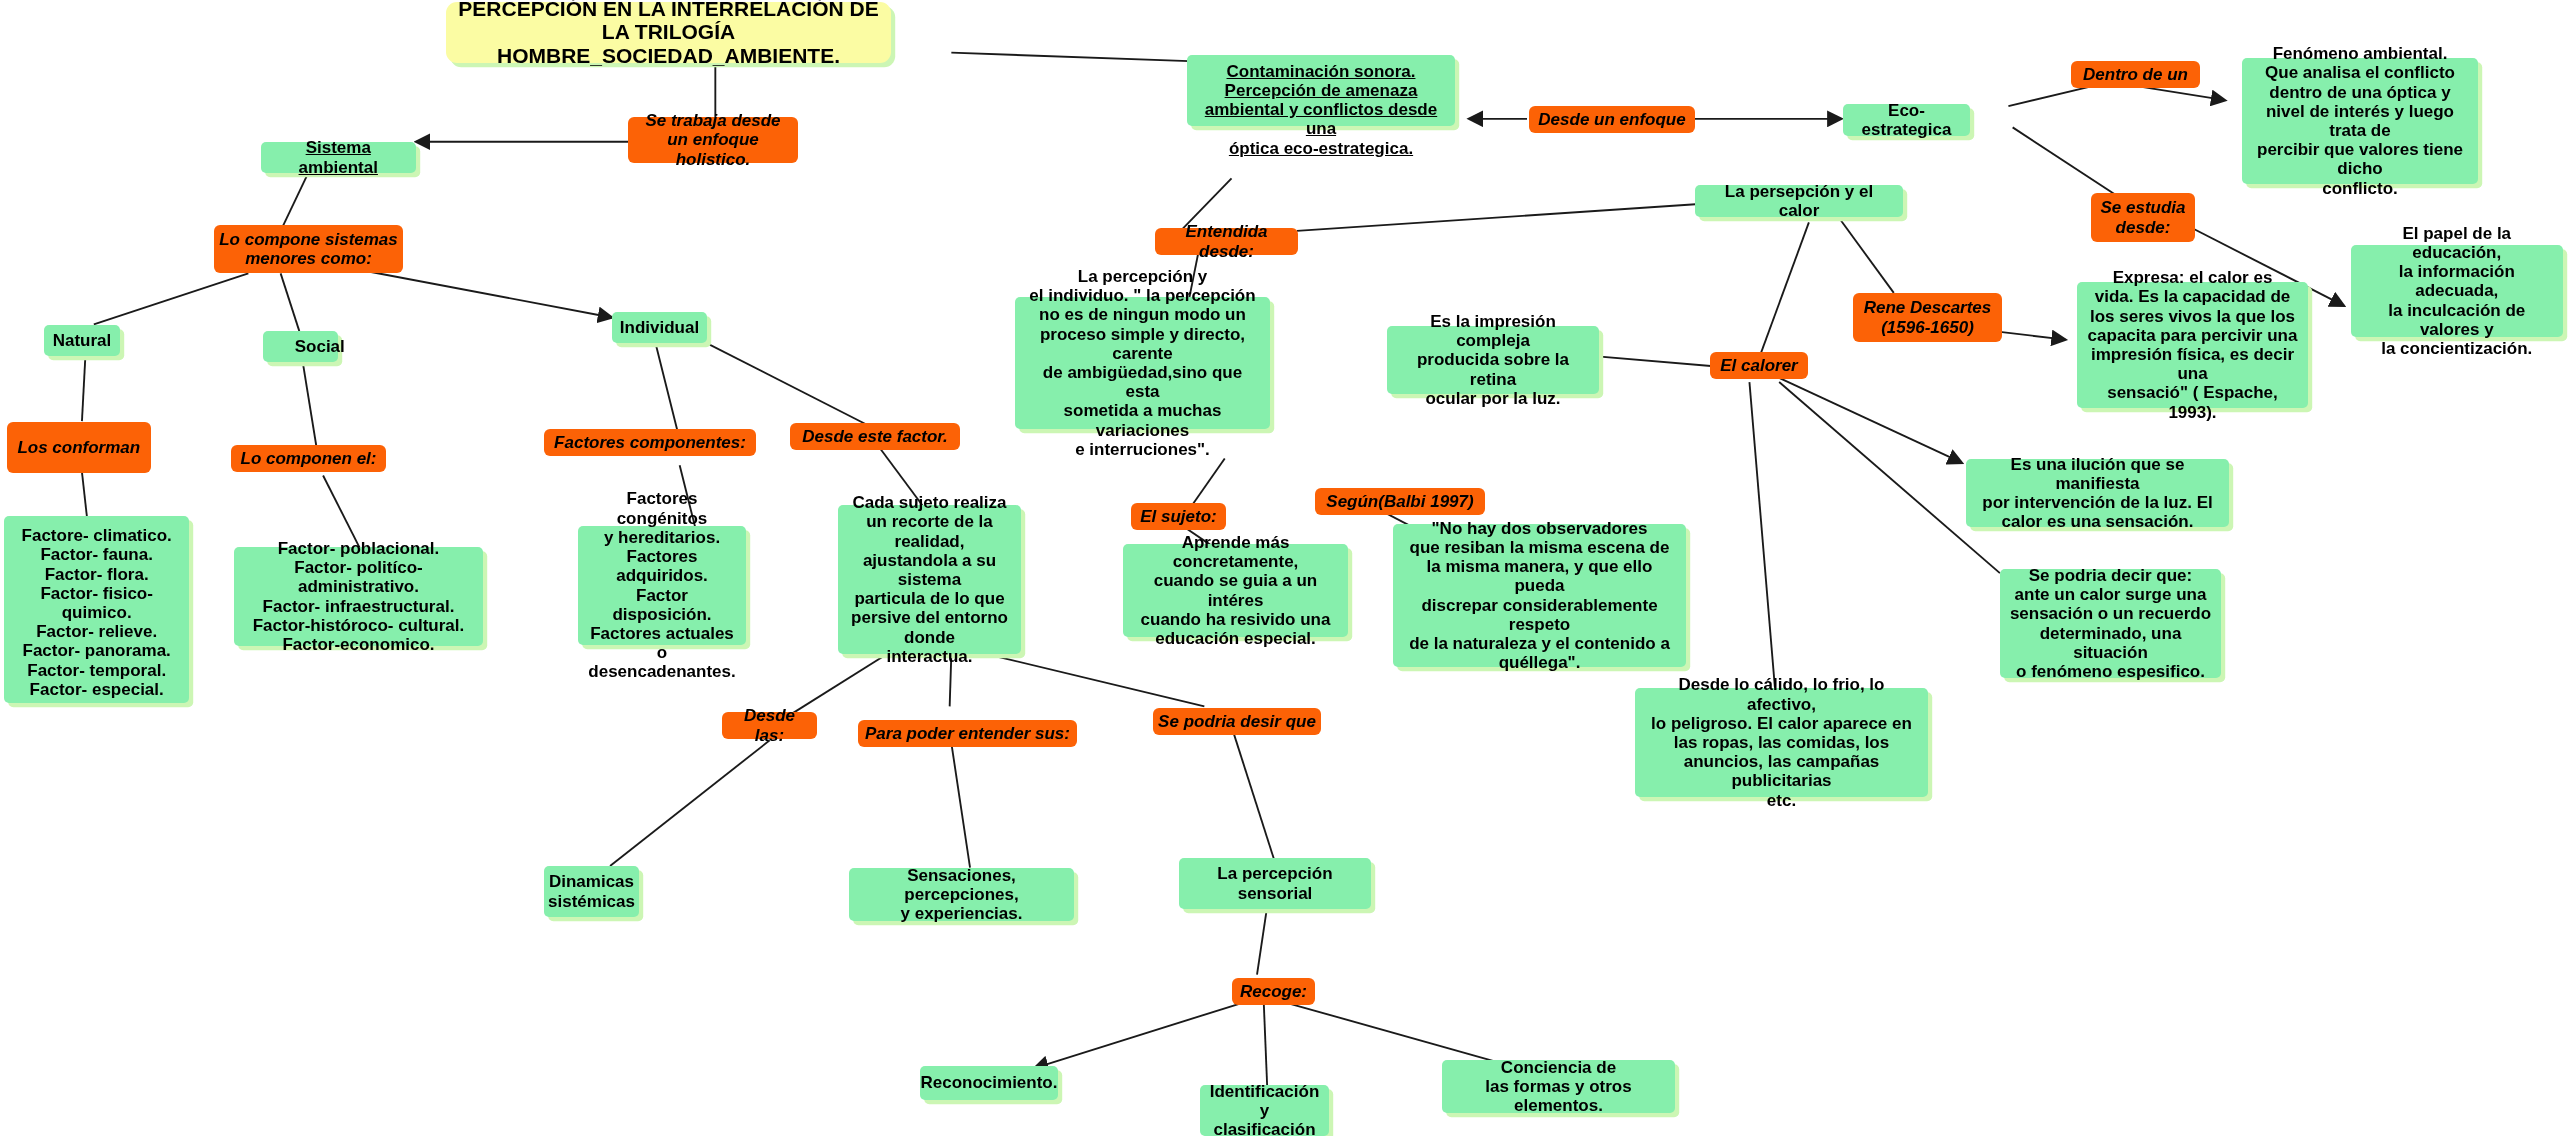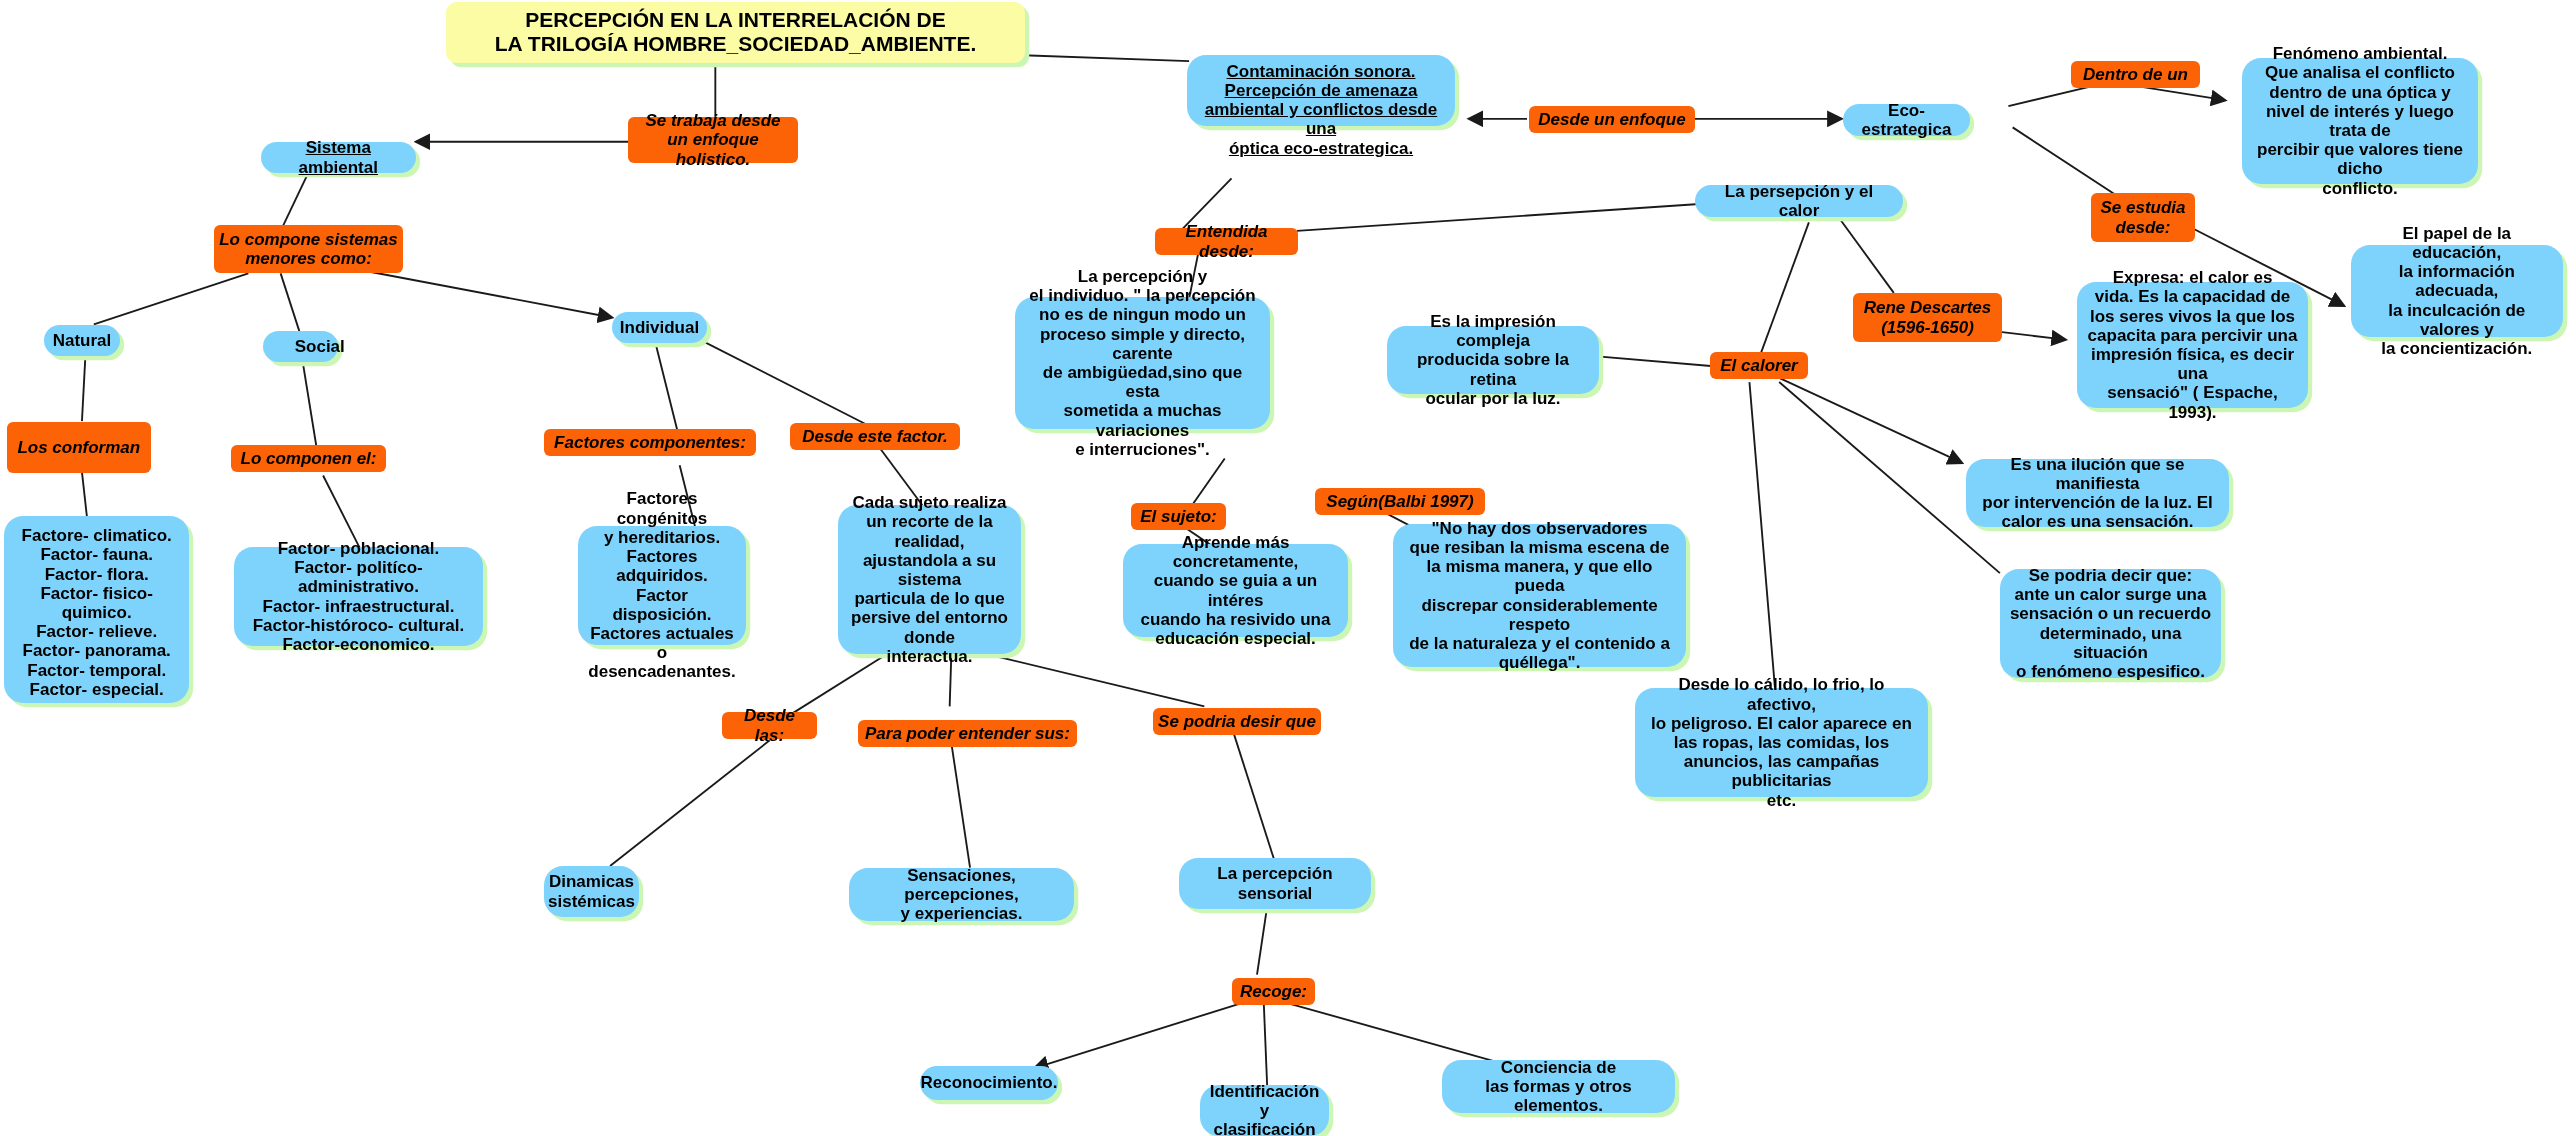--- a/index.html
+++ b/index.html
@@ -30,22 +30,22 @@
     justify-content: center;
     text-align: center;
     font-weight: bold;
     color: #000000;
     white-space: pre-line;
     line-height: 1.13;
     z-index: 5;
   }
   
   .concept {
-    background: #7dd3fc;
-    border-radius: 19px;
+    background: #86efac;
+    border-radius: 5px;
     box-shadow: 4.2px 4.2px 0 0 #ccf6b4;
     padding: 5.1px 8.5px;
     font-size: 17px;
   }
   .concept.underline {
     text-decoration: underline;
   }
   
   .link {
     background: #fc6206;
@@ -161,21 +161,21 @@
       <path d="M 2060 450 L 2090 810"></path>
 
       <path d="M 1608 592 L 1700 640"></path>
 
       <path d="M 1442 540 L 1400 600"></path>
 
       <path d="M 1396 622 L 1430 645"></path>
     </g>
   </svg>
 
-  <div class="node title-box" style="left:446px; top:1.7px; width:579px; height:61px;">PERCEPCIÓN EN LA INTERRELACIÓN DE
+  <div class="node title-box" style="left:446px; top:1.7px; width:445px; height:61px;">PERCEPCIÓN EN LA INTERRELACIÓN DE
 LA TRILOGÍA HOMBRE_SOCIEDAD_AMBIENTE.</div>
 
   <div class="node link" style="left:628px; top:117px; width:170px; height:46px;">Se trabaja desde
 un enfoque holistico.</div>
 
   <div class="node concept underline" style="left:261px; top:142px; width:155px; height:31px;padding-left:8px;">Sistema ambiental</div>
 
   <div class="node link" style="left:214px; top:225px; width:189px; height:48px;">Lo compone sistemas
 menores como:</div>
 

